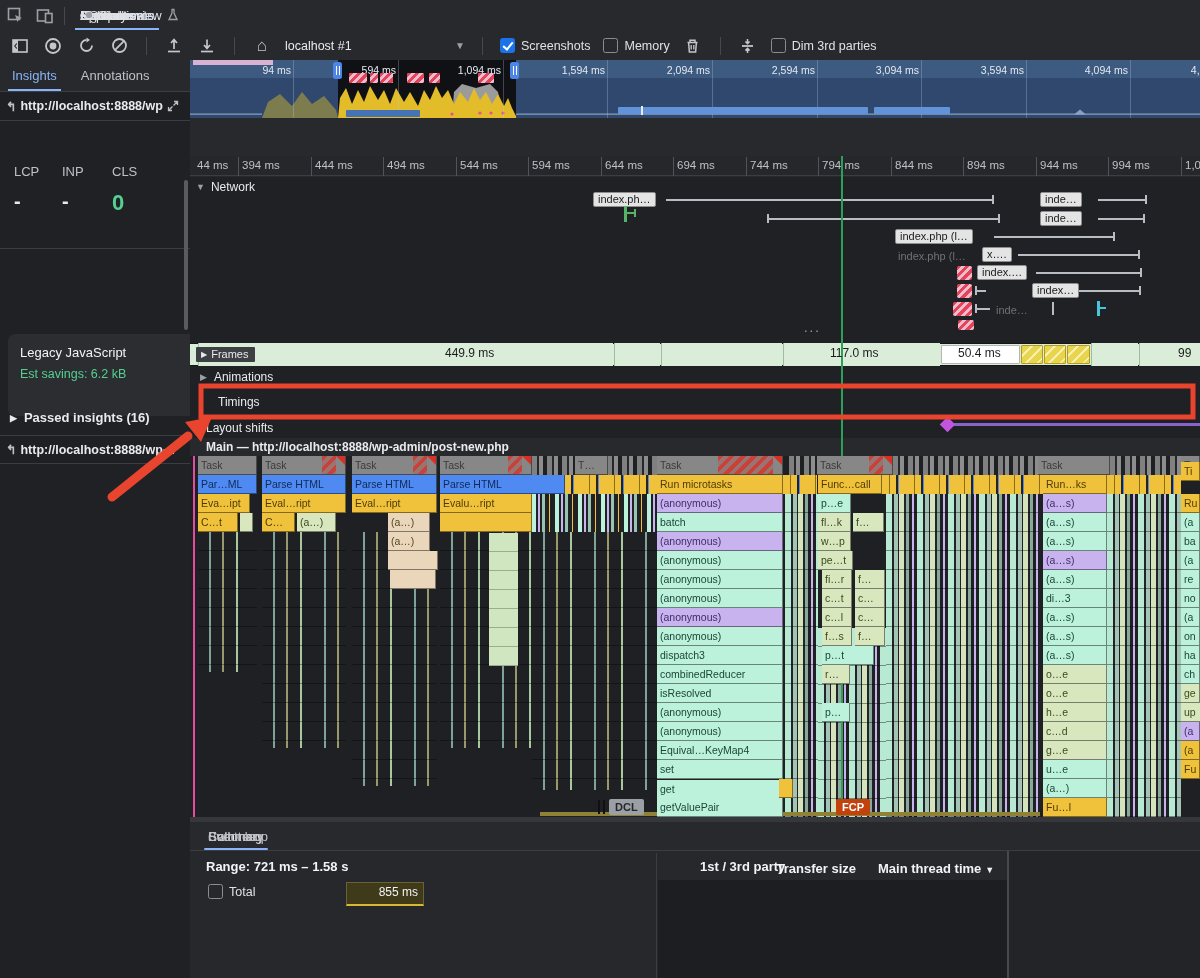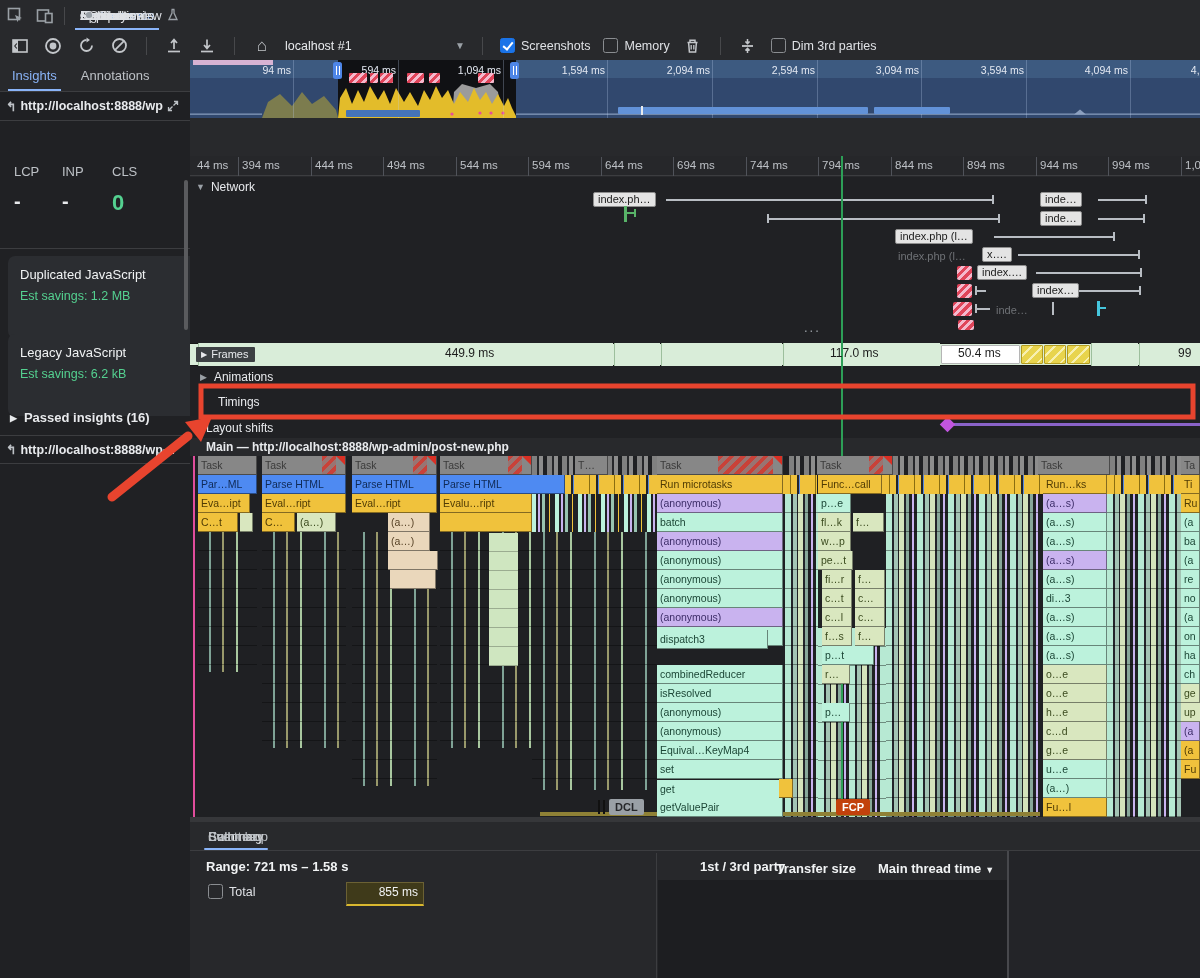--- a/index.html
+++ b/index.html
@@ -228,24 +228,20 @@
     </div>
     <div id="sbmetrics">
         <div class="sb-metric" style="left: 14px; top: 104px; position: absolute; box-sizing: border-box;">LCP</div>
         <div class="sb-mval" style="left: 14px; top: 130px; position: absolute; box-sizing: border-box;">-</div>
         <div class="sb-metric" style="left: 62px; top: 104px; position: absolute; box-sizing: border-box;">INP</div>
         <div class="sb-mval" style="left: 62px; top: 130px; position: absolute; box-sizing: border-box;">-</div>
         <div class="sb-metric" style="left: 112px; top: 104px; position: absolute; box-sizing: border-box;">CLS</div>
         <div class="sb-mval" style="left: 112px; top: 130px; position: absolute; box-sizing: border-box; color: rgb(84, 209, 144); font-size: 22px;">0</div>
       </div>
     <div class="abs" style="left:0;top:188px;width:190px;height:1px;background:#3c3d40;"></div>
-    <div class="sb-card" style="top:196px;">
-      <div class="t">Duplicated JavaScript</div>
-      <div class="s">Est savings: 1.2 MB</div>
-    </div>
     <div class="sb-card" style="top:274px;">
       <div class="t">Legacy JavaScript</div>
       <div class="s">Est savings: 6.2 kB</div>
     </div>
     <div class="sb-passed">
       <span style="font-size:9px;color:#e8eaed;">▶</span>
       <span>Passed insights (16)</span>
     </div>
     <div class="sb-urlitem">
       <span style="color:#bdc1c6;">↰</span>
@@ -533,21 +529,21 @@
       <div class="fb task" style="left: 817px; top: 456px; width: 76px; position: absolute; box-sizing: border-box;">Task<div class="hstrip" style="position: absolute; box-sizing: border-box;"></div><div class="htri" style="position: absolute; box-sizing: border-box;"></div></div>
       <div class="fb task" style="left: 1038px; top: 456px; width: 72px; position: absolute; box-sizing: border-box;">Task</div>
       <div class="fb task" style="left: 1181px; top: 456px; width: 19px; position: absolute; box-sizing: border-box;">Ta</div>
       <div class="fb html" style="left: 198px; top: 475px; width: 59px; position: absolute; box-sizing: border-box;">Par…ML</div>
       <div class="fb html" style="left: 262px; top: 475px; width: 84px; position: absolute; box-sizing: border-box;">Parse HTML</div>
       <div class="fb html" style="left: 352px; top: 475px; width: 85px; position: absolute; box-sizing: border-box;">Parse HTML</div>
       <div class="fb html" style="left: 440px; top: 475px; width: 125px; position: absolute; box-sizing: border-box;">Parse HTML</div>
       <div class="fb js" style="left: 657px; top: 475px; width: 126px; position: absolute; box-sizing: border-box;">Run microtasks</div>
       <div class="fb js" style="left: 818px; top: 475px; width: 64px; position: absolute; box-sizing: border-box;">Func…call</div>
       <div class="fb js" style="left: 1043px; top: 475px; width: 64px; position: absolute; box-sizing: border-box;">Run…ks</div>
-      <div class="fb js" style="left: 1181px; top: 475px; width: 19px; position: absolute; box-sizing: border-box;">Ti</div>
+      <div class="fb js" style="left: 1181px; top: 462px; width: 19px; position: absolute; box-sizing: border-box;">Ti</div>
       <div class="fb js" style="left: 198px; top: 494px; width: 52px; position: absolute; box-sizing: border-box;">Eva…ipt</div>
       <div class="fb js" style="left: 262px; top: 494px; width: 84px; position: absolute; box-sizing: border-box;">Eval…ript</div>
       <div class="fb js" style="left: 352px; top: 494px; width: 85px; position: absolute; box-sizing: border-box;">Eval…ript</div>
       <div class="fb js" style="left: 440px; top: 494px; width: 92px; position: absolute; box-sizing: border-box;">Evalu…ript</div>
       <div class="fb anon" style="left: 657px; top: 494px; width: 126px; position: absolute; box-sizing: border-box;">(anonymous)</div>
       <div class="fb mint" style="left: 818px; top: 494px; width: 33px; position: absolute; box-sizing: border-box;">p…e</div>
       <div class="fb anon" style="left: 1043px; top: 494px; width: 64px; position: absolute; box-sizing: border-box;">(a…s)</div>
       <div class="fb js" style="left: 1181px; top: 494px; width: 19px; position: absolute; box-sizing: border-box;">Ru</div>
       <div class="fb js" style="left: 198px; top: 513px; width: 40px; position: absolute; box-sizing: border-box;">C…t</div>
       <div class="fb lgreen" style="left: 240px; top: 513px; width: 13px; position: absolute; box-sizing: border-box;"></div>
@@ -584,21 +580,21 @@
       <div class="fb anon" style="left: 657px; top: 608px; width: 126px; position: absolute; box-sizing: border-box;">(anonymous)</div>
       <div class="fb lgreen" style="left: 822px; top: 608px; width: 30px; position: absolute; box-sizing: border-box;">c…l</div>
       <div class="fb lgreen" style="left: 855px; top: 608px; width: 30px; position: absolute; box-sizing: border-box;">c…</div>
       <div class="fb mint" style="left: 1043px; top: 608px; width: 64px; position: absolute; box-sizing: border-box;">(a…s)</div>
       <div class="fb mint" style="left: 1181px; top: 608px; width: 19px; position: absolute; box-sizing: border-box;">(a</div>
       <div class="fb mint" style="left: 657px; top: 627px; width: 126px; position: absolute; box-sizing: border-box;">(anonymous)</div>
       <div class="fb lgreen" style="left: 822px; top: 627px; width: 30px; position: absolute; box-sizing: border-box;">f…s</div>
       <div class="fb lgreen" style="left: 855px; top: 627px; width: 30px; position: absolute; box-sizing: border-box;">f…</div>
       <div class="fb mint" style="left: 1043px; top: 627px; width: 64px; position: absolute; box-sizing: border-box;">(a…s)</div>
       <div class="fb mint" style="left: 1181px; top: 627px; width: 19px; position: absolute; box-sizing: border-box;">on</div>
-      <div class="fb mint" style="left: 657px; top: 630px; width: 111px; position: absolute; box-sizing: border-box;">dispatch3</div>
+      <div class="fb mint" style="left: 657px; top: 646px; width: 126px; position: absolute; box-sizing: border-box;">dispatch3</div>
       <div class="fb mint" style="left: 822px; top: 646px; width: 52px; position: absolute; box-sizing: border-box;">p…t</div>
       <div class="fb mint" style="left: 1043px; top: 646px; width: 64px; position: absolute; box-sizing: border-box;">(a…s)</div>
       <div class="fb mint" style="left: 1181px; top: 646px; width: 19px; position: absolute; box-sizing: border-box;">ha</div>
       <div class="fb mint" style="left: 657px; top: 665px; width: 126px; position: absolute; box-sizing: border-box;">combinedReducer</div>
       <div class="fb lgreen" style="left: 822px; top: 665px; width: 28px; position: absolute; box-sizing: border-box;">r…</div>
       <div class="fb lgreen" style="left: 1043px; top: 665px; width: 64px; position: absolute; box-sizing: border-box;">o…e</div>
       <div class="fb mint" style="left: 1181px; top: 665px; width: 19px; position: absolute; box-sizing: border-box;">ch</div>
       <div class="fb mint" style="left: 657px; top: 684px; width: 126px; position: absolute; box-sizing: border-box;">isResolved</div>
       <div class="fb lgreen" style="left: 1043px; top: 684px; width: 64px; position: absolute; box-sizing: border-box;">o…e</div>
       <div class="fb lgreen" style="left: 1181px; top: 684px; width: 19px; position: absolute; box-sizing: border-box;">ge</div>

